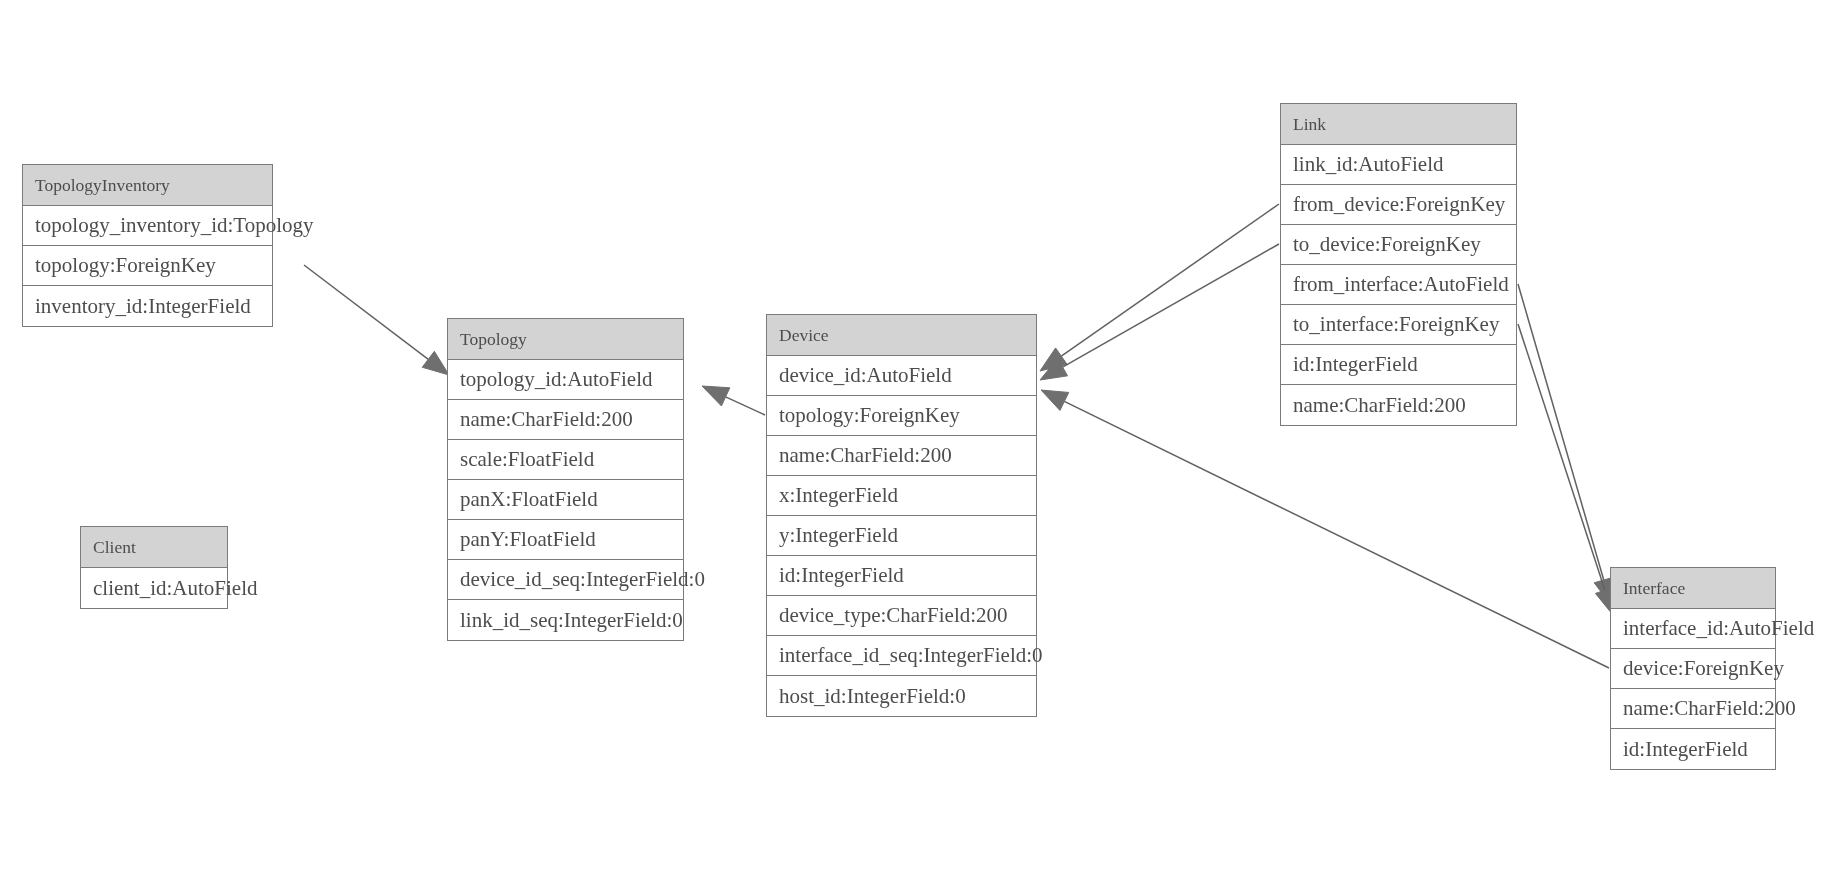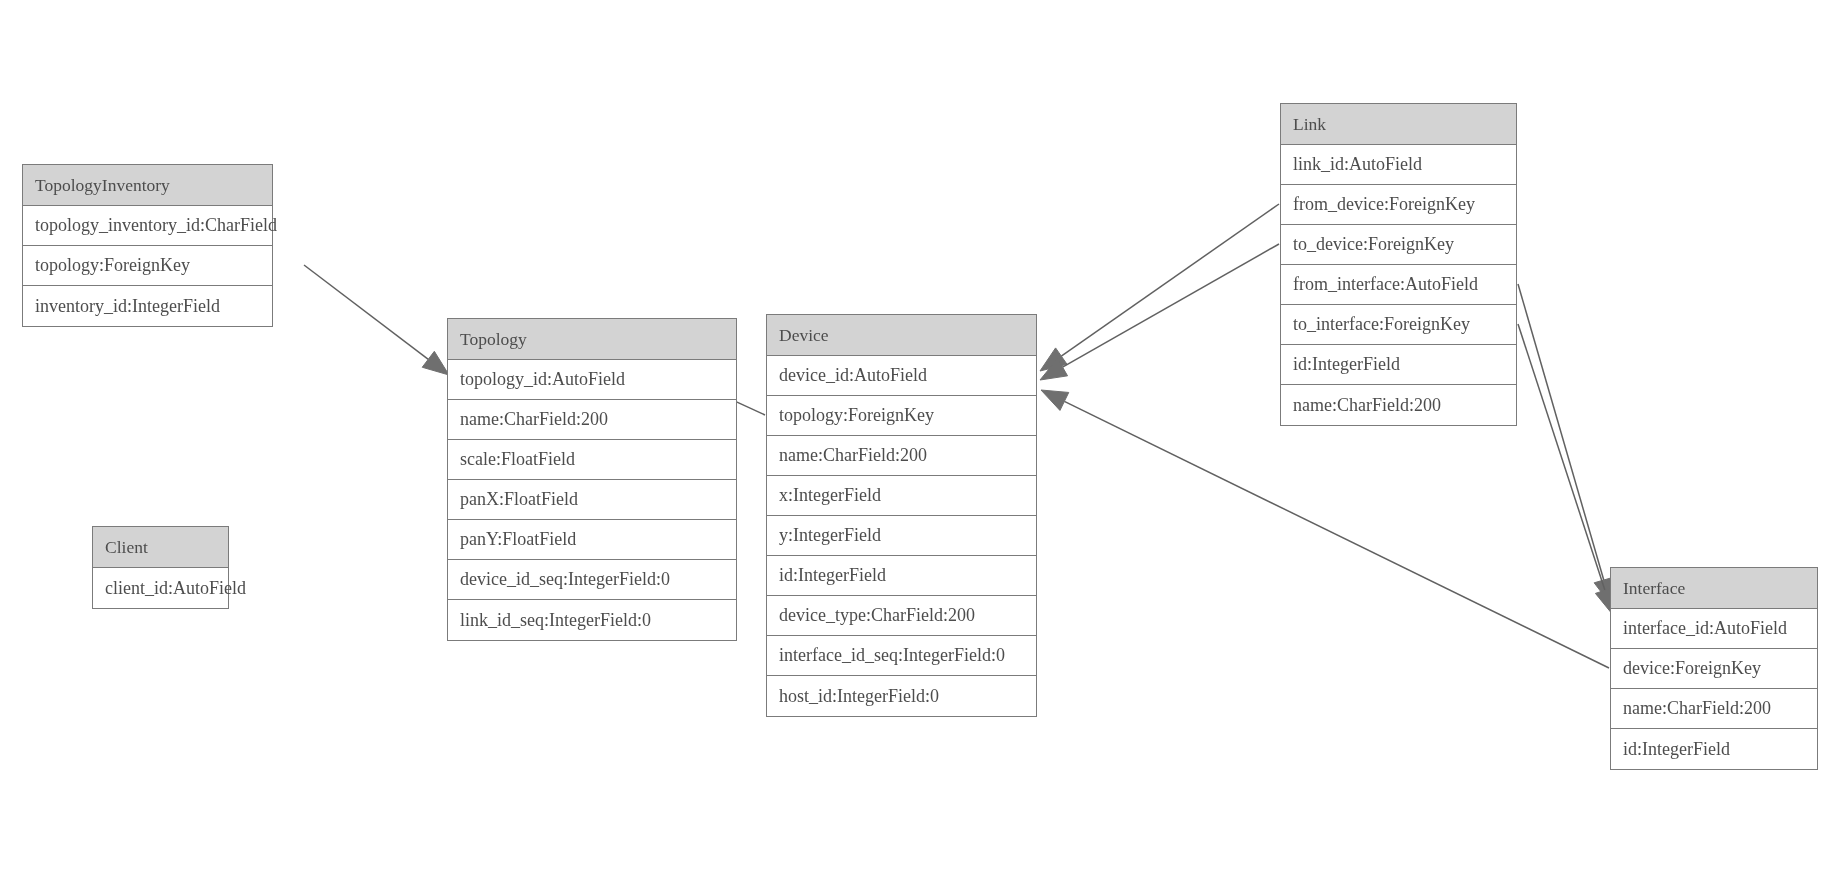--- a/index.html
+++ b/index.html
@@ -41,21 +41,21 @@
     white-space: nowrap;
   }
   .entity-row {
     box-sizing: border-box;
     height: 40px;
     background: var(--row-fill);
     border-bottom: 1.5px solid var(--border-color);
     display: flex;
     align-items: center;
     padding: 0 12px;
-    font-size: 18px;
+    font-size: 21px;
     color: var(--text-color);
     white-space: nowrap;
   }
   .entity-row:last-child {
     border-bottom: none;
   }
 </style>
 </head>
 <body>
 
@@ -72,35 +72,35 @@
       <line x1="1518" y1="284" x2="1603.7648231503906" y2="580.0269702287673" stroke="#616161" stroke-width="1.5"></line>
       <polygon points="1611,605 1613.3698346008648,577.2442099019944 1594.1598116999164,582.8097305555401" fill="#6f6f6f" stroke="#6f6f6f"></polygon>
       <line x1="1518" y1="324" x2="1604.9311200610525" y2="590.2837467133295" stroke="#616161" stroke-width="1.5"></line>
       <polygon points="1613,615 1614.4373713251566,587.1803313521958 1595.4248687969484,593.3871620744632" fill="#6f6f6f" stroke="#6f6f6f"></polygon>
       <line x1="1609" y1="668" x2="1064.3529439856807" y2="401.4297859648226" stroke="#616161" stroke-width="1.5"></line>
       <polygon points="1041,390 1059.9568724607489,410.41168749777677 1068.7490155106125,392.44788443186843" fill="#6f6f6f" stroke="#6f6f6f"></polygon>
     </svg>
   <div id="entities">
       <div class="entity" style="left: 22px; top: 164px; width: 251px;">
         <div class="entity-header">TopologyInventory</div>
-        <div class="entity-row">topology_inventory_id:CharField</div>
+        <div class="entity-row">topology_inventory_id:Topology</div>
         <div class="entity-row">topology:ForeignKey</div>
         <div class="entity-row">inventory_id:IntegerField</div>
       </div>
-      <div class="entity" style="left: 447px; top: 318px; width: 290px;">
+      <div class="entity" style="left: 447px; top: 318px; width: 237px;">
         <div class="entity-header">Topology</div>
         <div class="entity-row">topology_id:AutoField</div>
         <div class="entity-row">name:CharField:200</div>
         <div class="entity-row">scale:FloatField</div>
         <div class="entity-row">panX:FloatField</div>
         <div class="entity-row">panY:FloatField</div>
         <div class="entity-row">device_id_seq:IntegerField:0</div>
         <div class="entity-row">link_id_seq:IntegerField:0</div>
       </div>
-      <div class="entity" style="left: 92px; top: 526px; width: 137px;">
+      <div class="entity" style="left: 80px; top: 526px; width: 148px;">
         <div class="entity-header">Client</div>
         <div class="entity-row">client_id:AutoField</div>
       </div>
       <div class="entity" style="left: 766px; top: 314px; width: 271px;">
         <div class="entity-header">Device</div>
         <div class="entity-row">device_id:AutoField</div>
         <div class="entity-row">topology:ForeignKey</div>
         <div class="entity-row">name:CharField:200</div>
         <div class="entity-row">x:IntegerField</div>
         <div class="entity-row">y:IntegerField</div>
@@ -112,21 +112,21 @@
       <div class="entity" style="left: 1280px; top: 103px; width: 237px;">
         <div class="entity-header">Link</div>
         <div class="entity-row">link_id:AutoField</div>
         <div class="entity-row">from_device:ForeignKey</div>
         <div class="entity-row">to_device:ForeignKey</div>
         <div class="entity-row">from_interface:AutoField</div>
         <div class="entity-row">to_interface:ForeignKey</div>
         <div class="entity-row">id:IntegerField</div>
         <div class="entity-row">name:CharField:200</div>
       </div>
-      <div class="entity" style="left: 1610px; top: 567px; width: 208px;">
+      <div class="entity" style="left: 1610px; top: 567px; width: 166px;">
         <div class="entity-header">Interface</div>
         <div class="entity-row">interface_id:AutoField</div>
         <div class="entity-row">device:ForeignKey</div>
         <div class="entity-row">name:CharField:200</div>
         <div class="entity-row">id:IntegerField</div>
       </div>
     </div>
 </div>
 
 </body></html>

